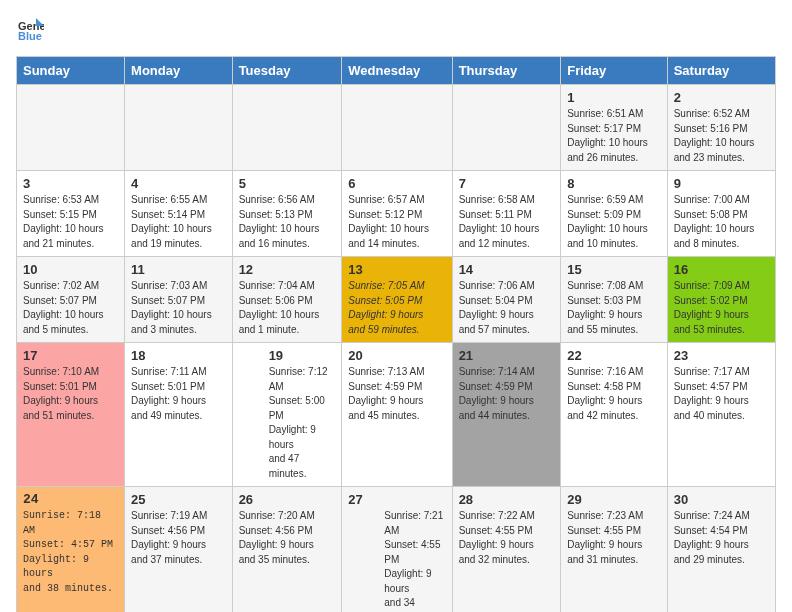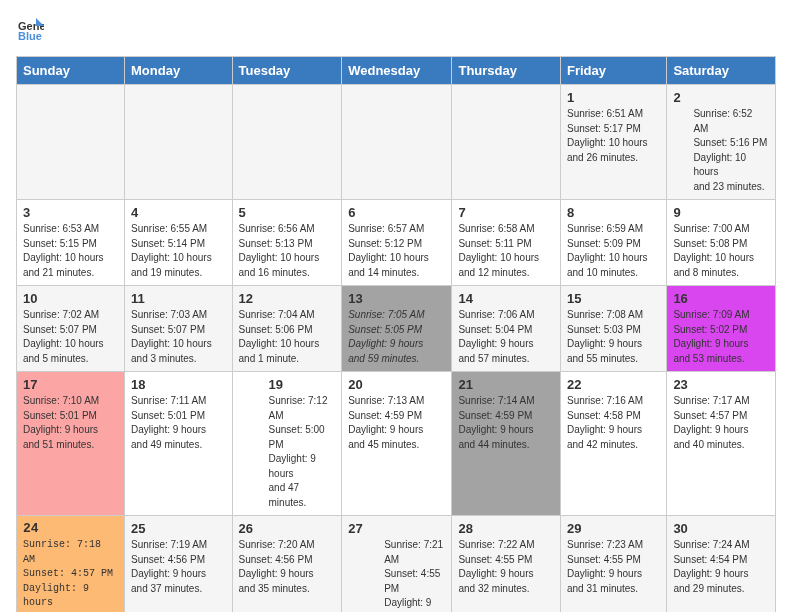--- a/index.html
+++ b/index.html
@@ -123,21 +123,21 @@
         <td class="empty" style="background: rgb(245, 245, 245);"></td>
         <td style="background: rgb(245, 245, 245);">
           <span class="day-num">1</span>
           <div class="day-detail" style="white-space: pre-line;">Sunrise: 6:51 AM
 Sunset: 5:17 PM
 Daylight: 10 hours
 and 26 minutes.</div>
         </td>
         <td style="background: rgb(245, 245, 245);">
           <span class="day-num">2</span>
-          <div class="day-detail" style="white-space: pre-line; margin-left: 20px;">Sunrise: 6:52 AM
+          <div class="day-detail" style="white-space: pre-line;">Sunrise: 6:52 AM
 Sunset: 5:16 PM
 Daylight: 10 hours
 and 23 minutes.</div>
         </td>
       </tr>
       <tr>
         <td style="background: rgb(255, 255, 255);">
           <span class="day-num">3</span>
           <div class="day-detail" style="white-space: pre-line;">Sunrise: 6:53 AM
 Sunset: 5:15 PM
@@ -202,42 +202,42 @@
 Daylight: 10 hours
 and 3 minutes.</div>
         </td>
         <td style="background: rgb(245, 245, 245);">
           <span class="day-num">12</span>
           <div class="day-detail" style="white-space: pre-line;">Sunrise: 7:04 AM
 Sunset: 5:06 PM
 Daylight: 10 hours
 and 1 minute.</div>
         </td>
-        <td style="background: #a3a3a3;">
+        <td style="background: #eab308;">
           <span class="day-num">13</span>
           <div class="day-detail" style="white-space: pre-line; font-style: italic;">Sunrise: 7:05 AM
 Sunset: 5:05 PM
 Daylight: 9 hours
 and 59 minutes.</div>
         </td>
         <td style="background: rgb(245, 245, 245);">
           <span class="day-num">14</span>
           <div class="day-detail" style="white-space: pre-line;">Sunrise: 7:06 AM
 Sunset: 5:04 PM
 Daylight: 9 hours
 and 57 minutes.</div>
         </td>
         <td style="background: rgb(245, 245, 245);">
           <span class="day-num">15</span>
           <div class="day-detail" style="white-space: pre-line;">Sunrise: 7:08 AM
 Sunset: 5:03 PM
 Daylight: 9 hours
 and 55 minutes.</div>
         </td>
-        <td style="background: #d946ef;">
+        <td style="background: #84cc16;">
           <span class="day-num">16</span>
           <div class="day-detail" style="white-space: pre-line;">Sunrise: 7:09 AM
 Sunset: 5:02 PM
 Daylight: 9 hours
 and 53 minutes.</div>
         </td>
       </tr>
       <tr>
         <td style="background: #fca5a5;">
           <span class="day-num">17</span>

